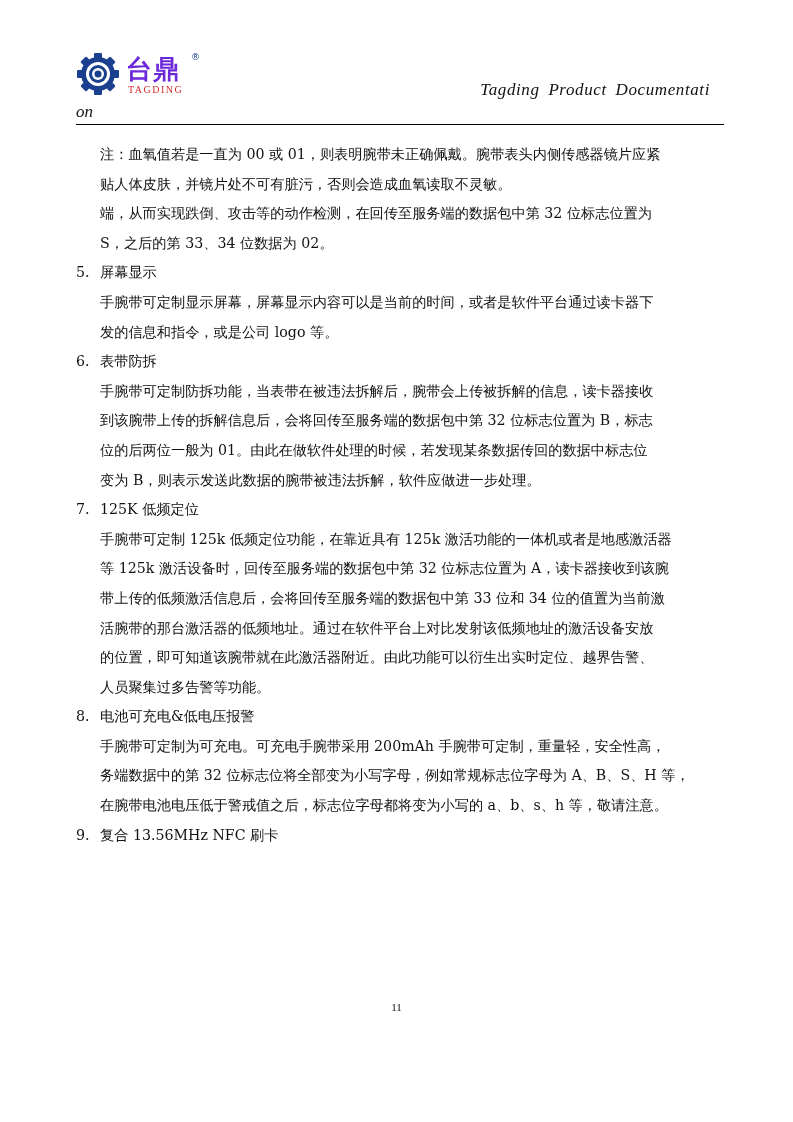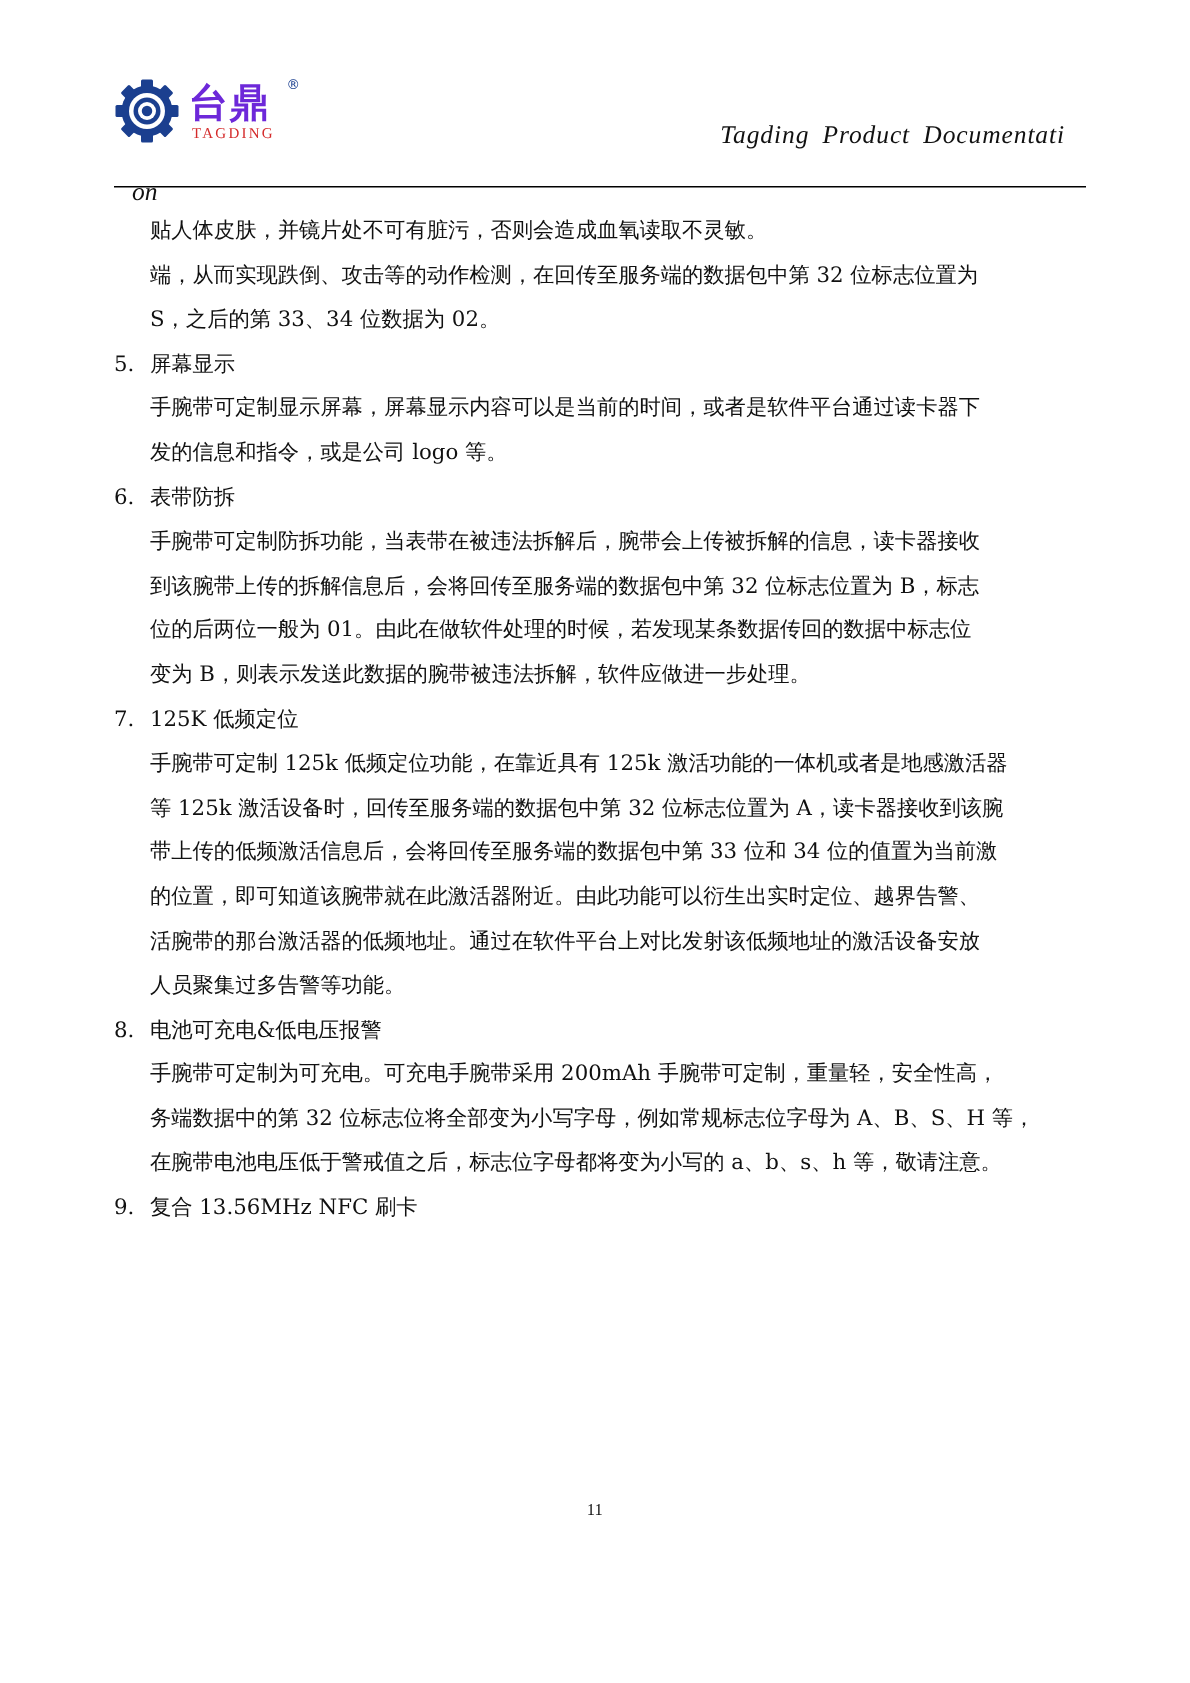--- a/index.html
+++ b/index.html
@@ -14,22 +14,22 @@
     .logo-text { margin-left: 6px; position: relative; width: 70px; height: 48px; }
     .logo-cn { font-family: "DejaVu Sans", sans-serif; font-size: 26px; color: #6d28d9; font-weight: bold; letter-spacing: 1px; line-height: 30px; position: absolute; left: 0; top: 2px; }
     .logo-reg { position: absolute; right: -4px; top: 0; font-size: 9px; color: #1b3f8f; font-family: "DejaVu Sans", sans-serif; }
     .logo-en { position: absolute; left: 2px; top: 32px; font-size: 10px; color: #d42a2a; letter-spacing: 1.5px; font-family: "Liberation Serif", serif; }
     .doc-title {
       position: absolute; right: 4px; top: 40px;
       font-family: "Liberation Serif", serif; font-style: italic;
       font-size: 17px; letter-spacing: 0.6px; word-spacing: 4px;
     }
     .doc-title-wrap {
-      position: absolute; left: 12px; top: 62px;
-      font-family: "Liberation Serif", serif; font-style: italic; font-size: 17px; margin-top: 16px;
+      position: absolute; left: 0; top: 62px;
+      font-family: "Liberation Serif", serif; font-style: italic; font-size: 17px;
     }
     .header-rule { position: absolute; left: 0; right: -10px; top: 84px; border-top: 1.5px solid #000; }
 
     .content { position: absolute; left: 76px; top: 140px; width: 644px; font-size: 14.2px; }
     .line { height: 29.6px; line-height: 29.6px; white-space: nowrap; }
     .indent { padding-left: 24px; }
     .num { display: inline-block; width: 24px; }
     .item-heading { }
     .page-number {
       position: absolute; left: 0; width: 793px; top: 1001px; text-align: center;
@@ -64,20 +64,21 @@
       <span class="logo-en">TAGDING</span>
     </div>
   </div>
   <div class="doc-title">Tagding  Product  Documentati</div>
   <div class="doc-title-wrap">on</div>
   <div class="header-rule"></div>
 </div>
 
 <div class="content">
   <div>
+    <div class="line indent">注：血氧值若是一直为 00 或 01，则表明腕带未正确佩戴。腕带表头内侧传感器镜片应紧</div>
     <div class="line indent">贴人体皮肤，并镜片处不可有脏污，否则会造成血氧读取不灵敏。</div>
   </div>
 
   <div>
     <div class="line indent">端，从而实现跌倒、攻击等的动作检测，在回传至服务端的数据包中第 32 位标志位置为</div>
     <div class="line indent">S，之后的第 33、34 位数据为 02。</div>
   </div>
 
   <div>
     <div class="line item-heading">
@@ -97,22 +98,22 @@
     <div class="line indent">变为 B，则表示发送此数据的腕带被违法拆解，软件应做进一步处理。</div>
   </div>
 
   <div>
     <div class="line item-heading">
       <span class="num">7.</span><span>125K 低频定位</span>
     </div>
     <div class="line indent">手腕带可定制 125k 低频定位功能，在靠近具有 125k 激活功能的一体机或者是地感激活器</div>
     <div class="line indent">等 125k 激活设备时，回传至服务端的数据包中第 32 位标志位置为 A，读卡器接收到该腕</div>
     <div class="line indent">带上传的低频激活信息后，会将回传至服务端的数据包中第 33 位和 34 位的值置为当前激</div>
+    <div class="line indent">活腕带的那台激活器的低频地址。通过在软件平台上对比发射该低频地址的激活设备安放</div>
     <div class="line indent">的位置，即可知道该腕带就在此激活器附近。由此功能可以衍生出实时定位、越界告警、</div>
-    <div class="line indent">活腕带的那台激活器的低频地址。通过在软件平台上对比发射该低频地址的激活设备安放</div>
     <div class="line indent">人员聚集过多告警等功能。</div>
   </div>
 
   <div>
     <div class="line item-heading">
       <span class="num">8.</span><span>电池可充电&amp;低电压报警</span>
     </div>
     <div class="line indent">手腕带可定制为可充电。可充电手腕带采用 200mAh 手腕带可定制，重量轻，安全性高，</div>
     <div class="line indent">务端数据中的第 32 位标志位将全部变为小写字母，例如常规标志位字母为 A、B、S、H 等，</div>
     <div class="line indent">在腕带电池电压低于警戒值之后，标志位字母都将变为小写的 a、b、s、h 等，敬请注意。</div>

